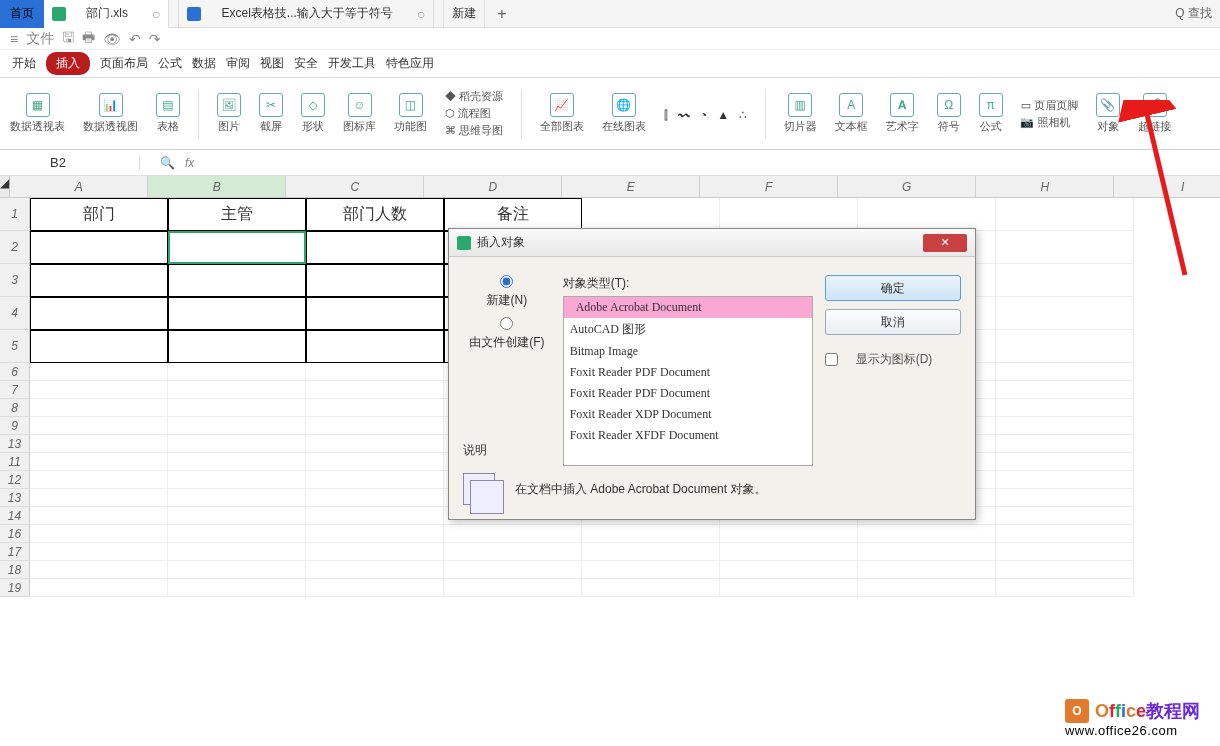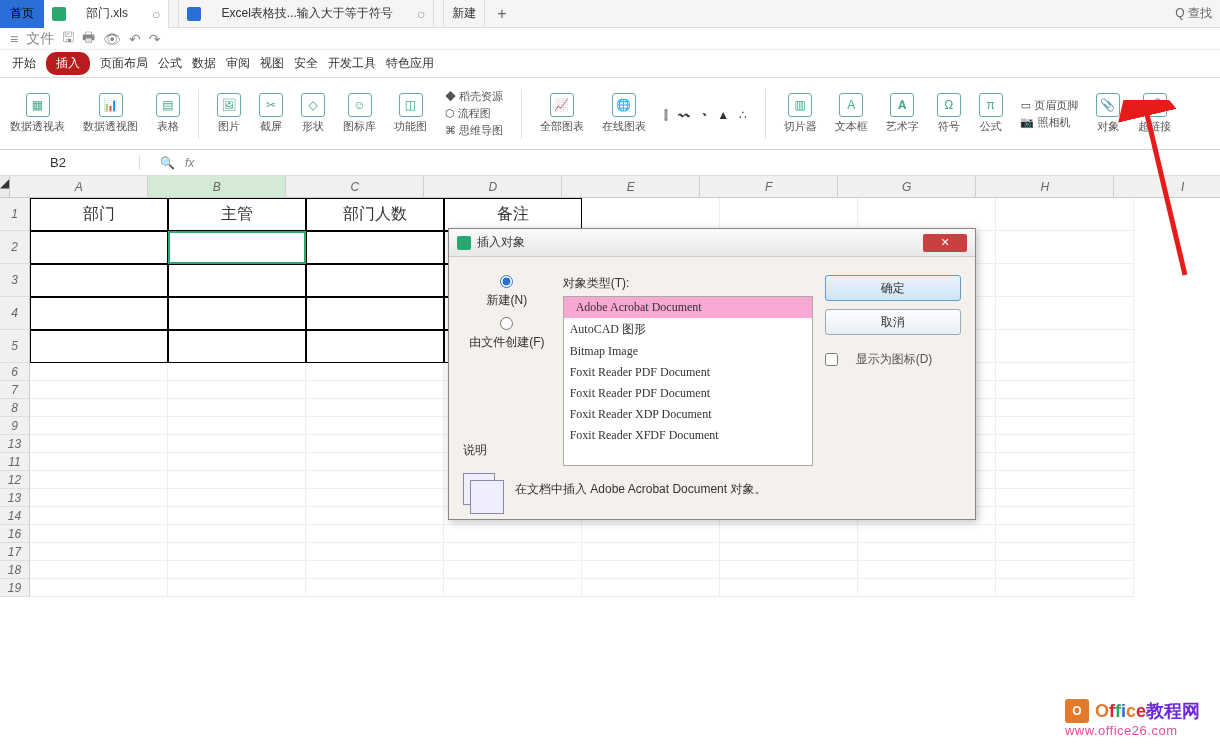--- a/index.html
+++ b/index.html
@@ -81,21 +81,21 @@
 
 
 .arrow { position:absolute; pointer-events:none; }
 
 
 .watermark { position:absolute; right:20px; bottom:8px; text-align:left; }
 .wm-logo { display:flex; align-items:center; gap:6px; }
 .wm-sq { width:24px; height:24px; background:#e27a2b; color:#fff; font-weight:bold; display:flex; align-items:center; justify-content:center; border-radius:3px; }
 .wm-txt { font-size:18px; font-weight:bold; }
 .wm-txt .o1{color:#e27a2b}.wm-txt .o2{color:#d23}.wm-txt .o3{color:#2a6}.wm-txt .o4{color:#2a6fd6}
-.wm-url { color:#ec4899; font-size:13px; letter-spacing:0.5px; }
+.wm-url { color:#000000; font-size:13px; letter-spacing:0.5px; }
 </style>
 </head>
 <body>
 
 <div class="tabbar">
   <div class="tab-home">首页</div>
   <div class="doc-tab active">
     <span class="tab-icon-xls"></span>
     <span>部门.xls</span>
     <span class="tab-close">○</span>

